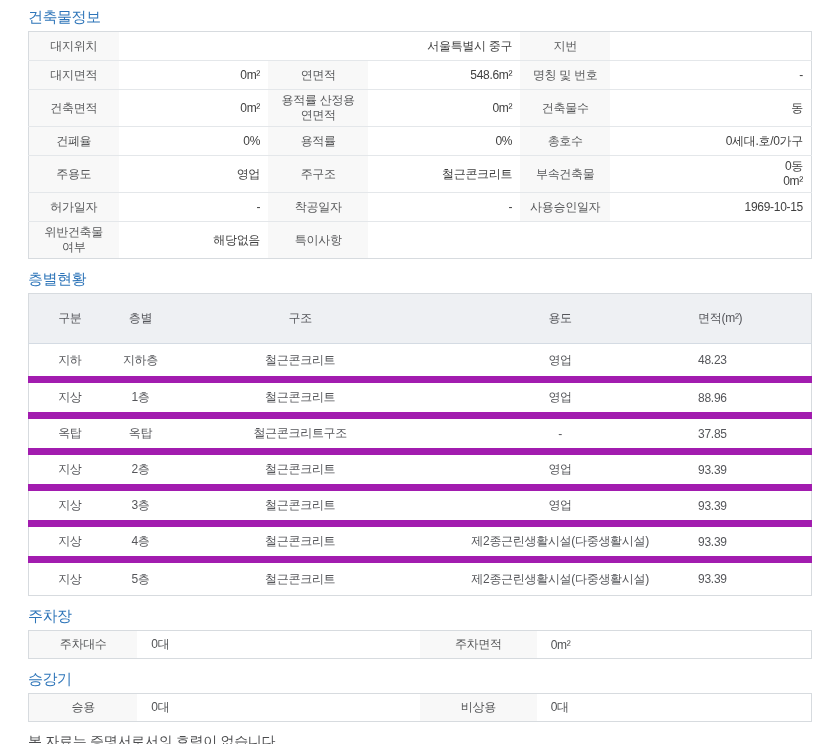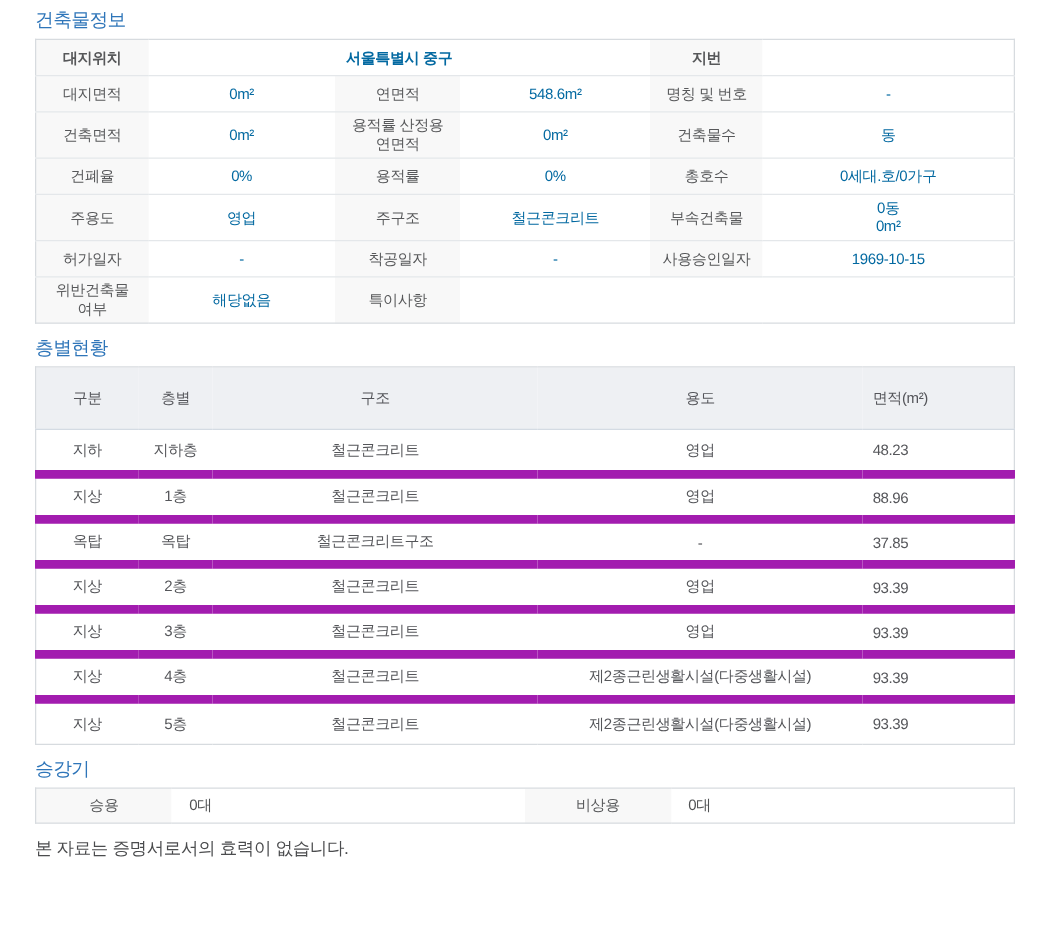--- a/index.html
+++ b/index.html
@@ -19,23 +19,23 @@
   }
   table {
     width: 784px; border-collapse: collapse; table-layout: fixed;
     border: 1px solid #d7dbdf; background: #fff;
   }
   td, th { font-size: 12px; font-weight: 400; vertical-align: middle; padding: 2px 8px; letter-spacing: -0.3px; }
   
   .info-table tr { height: 29px; }
   .info-table tr.tall { height: 37px; }
   .info-table td { border-top: 1px solid #e4e7ea; text-align: center; }
-  .info-table tr:first-child td { border-top: none; font-weight: bold; }
+  .info-table tr:first-child td { border-top: none; }
   .info-table td.lbl { background: #f8f8f8; color: #57585a; }
-  .info-table td.val { background: #fff; color: #0369a1; }
+  .info-table td.val { background: #fff; color: #404040; text-align: right; }
   .cell-line { line-height: 15px; }
   
   .floor-table thead tr { height: 50px; }
   .floor-table thead td { background: #eef0f3; color: #54555a; border-bottom: 1px solid #d4dbe3; }
   .floor-table tbody tr { height: 36px; }
   .floor-table tbody td { border-top: 7px solid #a21caf; }
   .floor-table tbody tr:first-child td { border-top: none; margin-left: 32px; }
   .floor-table .c0, .floor-table .c1, .floor-table .c2, .floor-table .c3 { text-align: center; }
   .floor-table .c4 { text-align: left; padding-right: 36px; }
   
@@ -198,32 +198,51 @@
             <td class="c0">지상</td>
             <td class="c1">5층</td>
             <td class="c2">철근콘크리트</td>
             <td class="c3">제2종근린생활시설(다중생활시설)</td>
             <td class="c4">93.39</td>
           </tr>
         </tbody>
     </table>
   </section>
 
-
-  <section>
-    <h2 class="sec-title">승강기</h2>
-    <table class="kv-table" id="elevator-table">
+  <section>
+    <h2 class="sec-title">주차장</h2>
+    <table class="kv-table" id="parking-table">
       <colgroup>
         <col style="width:13.9%">
           <col style="width:36.1%">
           <col style="width:14.9%">
           <col style="width:35.1%">
       </colgroup>
       <tbody>
           <tr>
+            <td class="lbl">주차대수</td>
+            <td class="val">0대</td>
+            <td class="lbl">주차면적</td>
+            <td class="val">0m²</td>
+          </tr>
+        </tbody>
+    </table>
+  </section>
+
+  <section>
+    <h2 class="sec-title">승강기</h2>
+    <table class="kv-table" id="elevator-table">
+      <colgroup>
+        <col style="width:13.9%">
+          <col style="width:36.1%">
+          <col style="width:14.9%">
+          <col style="width:35.1%">
+      </colgroup>
+      <tbody>
+          <tr>
             <td class="lbl">승용</td>
             <td class="val">0대</td>
             <td class="lbl">비상용</td>
             <td class="val">0대</td>
           </tr>
         </tbody>
     </table>
   </section>
 
   <p class="footer-note">본 자료는 증명서로서의 효력이 없습니다.</p>

